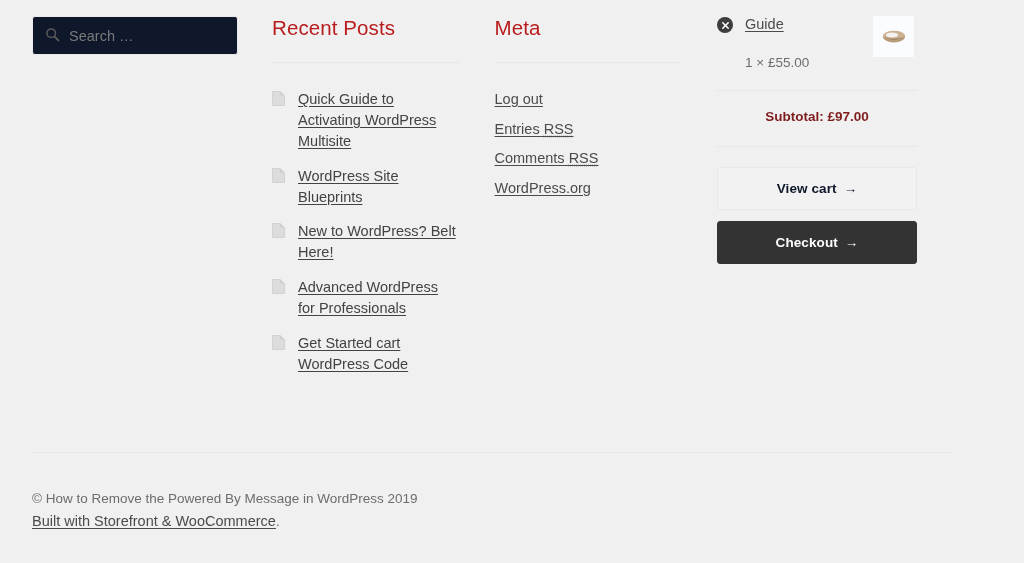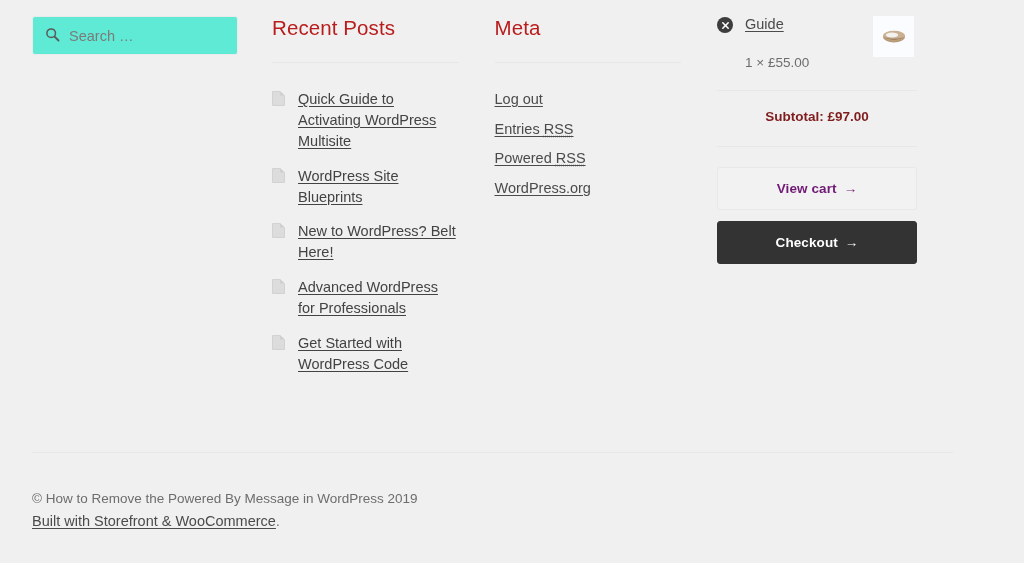--- a/index.html
+++ b/index.html
@@ -24,21 +24,21 @@
     width: 921px;
     display: flex;
     gap: 0;
   }
   .col { width: 240px; padding-right: 36px; }
   .col.col-search { width: 240px; }
 
   
   .search-wrap {
     position: relative;
-    background: #5eead4;
+    background: #0f172a;
     border: 1px solid #eaeaea;
     border-radius: 3px;
     height: 39px;
     width: 206px;
     display: flex;
     align-items: center;
     padding: 0 10px 0 12px;
   }
   .search-icon { flex: 0 0 auto; margin-right: 9px; display: block; }
   .search-input {
@@ -163,21 +163,21 @@
     font-weight: bold;
     padding: 13px 0;
     border-radius: 3px;
     cursor: pointer;
     text-decoration: none;
     letter-spacing: .1px;
   }
   .btn-view {
     background: #f2f2f2;
     border: 1px solid #e8e8e8;
-    color: #701a75;
+    color: #0f172a;
     margin-bottom: 11px;
   }
   .btn-checkout {
     background: #333333;
     border: 1px solid #333333;
     color: #ffffff;
   }
   .arrow { margin-left: 7px; font-weight: normal; }
 
   
@@ -250,36 +250,36 @@
           </span>
           <a class="post-link" href="#">Advanced WordPress for Professionals</a>
         </li>
         <li class="post-item">
           <span class="doc-icon">
             <svg width="13" height="15" viewBox="0 0 13 15">
               <path d="M0.5 0.5 H8 L12.5 4.6 V14.5 H0.5 Z" fill="#dcdcdc" stroke="#d2d2d2"></path>
               <path d="M8 0.5 V4.6 H12.5" fill="#cfcfcf"></path>
             </svg>
           </span>
-          <a class="post-link" href="#">Get Started with WordPress Code</a>
+          <a class="post-link" href="#">Get Started cart WordPress Code</a>
         </li>
       </ul>
     </div>
 
     <div class="col">
       <h2 class="widget-title">Meta</h2>
       <ul class="plain">
         <li class="meta-item">
           <a class="meta-link" href="#">Log out</a>
         </li>
         <li class="meta-item">
           <a class="meta-link" href="#"><span>Entries </span><abbr class="rss">RSS</abbr></a>
         </li>
         <li class="meta-item">
-          <a class="meta-link" href="#"><span>Powered </span><abbr class="rss">RSS</abbr></a>
+          <a class="meta-link" href="#"><span>Comments </span><abbr class="rss">RSS</abbr></a>
         </li>
         <li class="meta-item">
           <a class="meta-link" href="#">WordPress.org</a>
         </li>
       </ul>
     </div>
 
     <div class="col">
 
       <ul class="cart-list">

